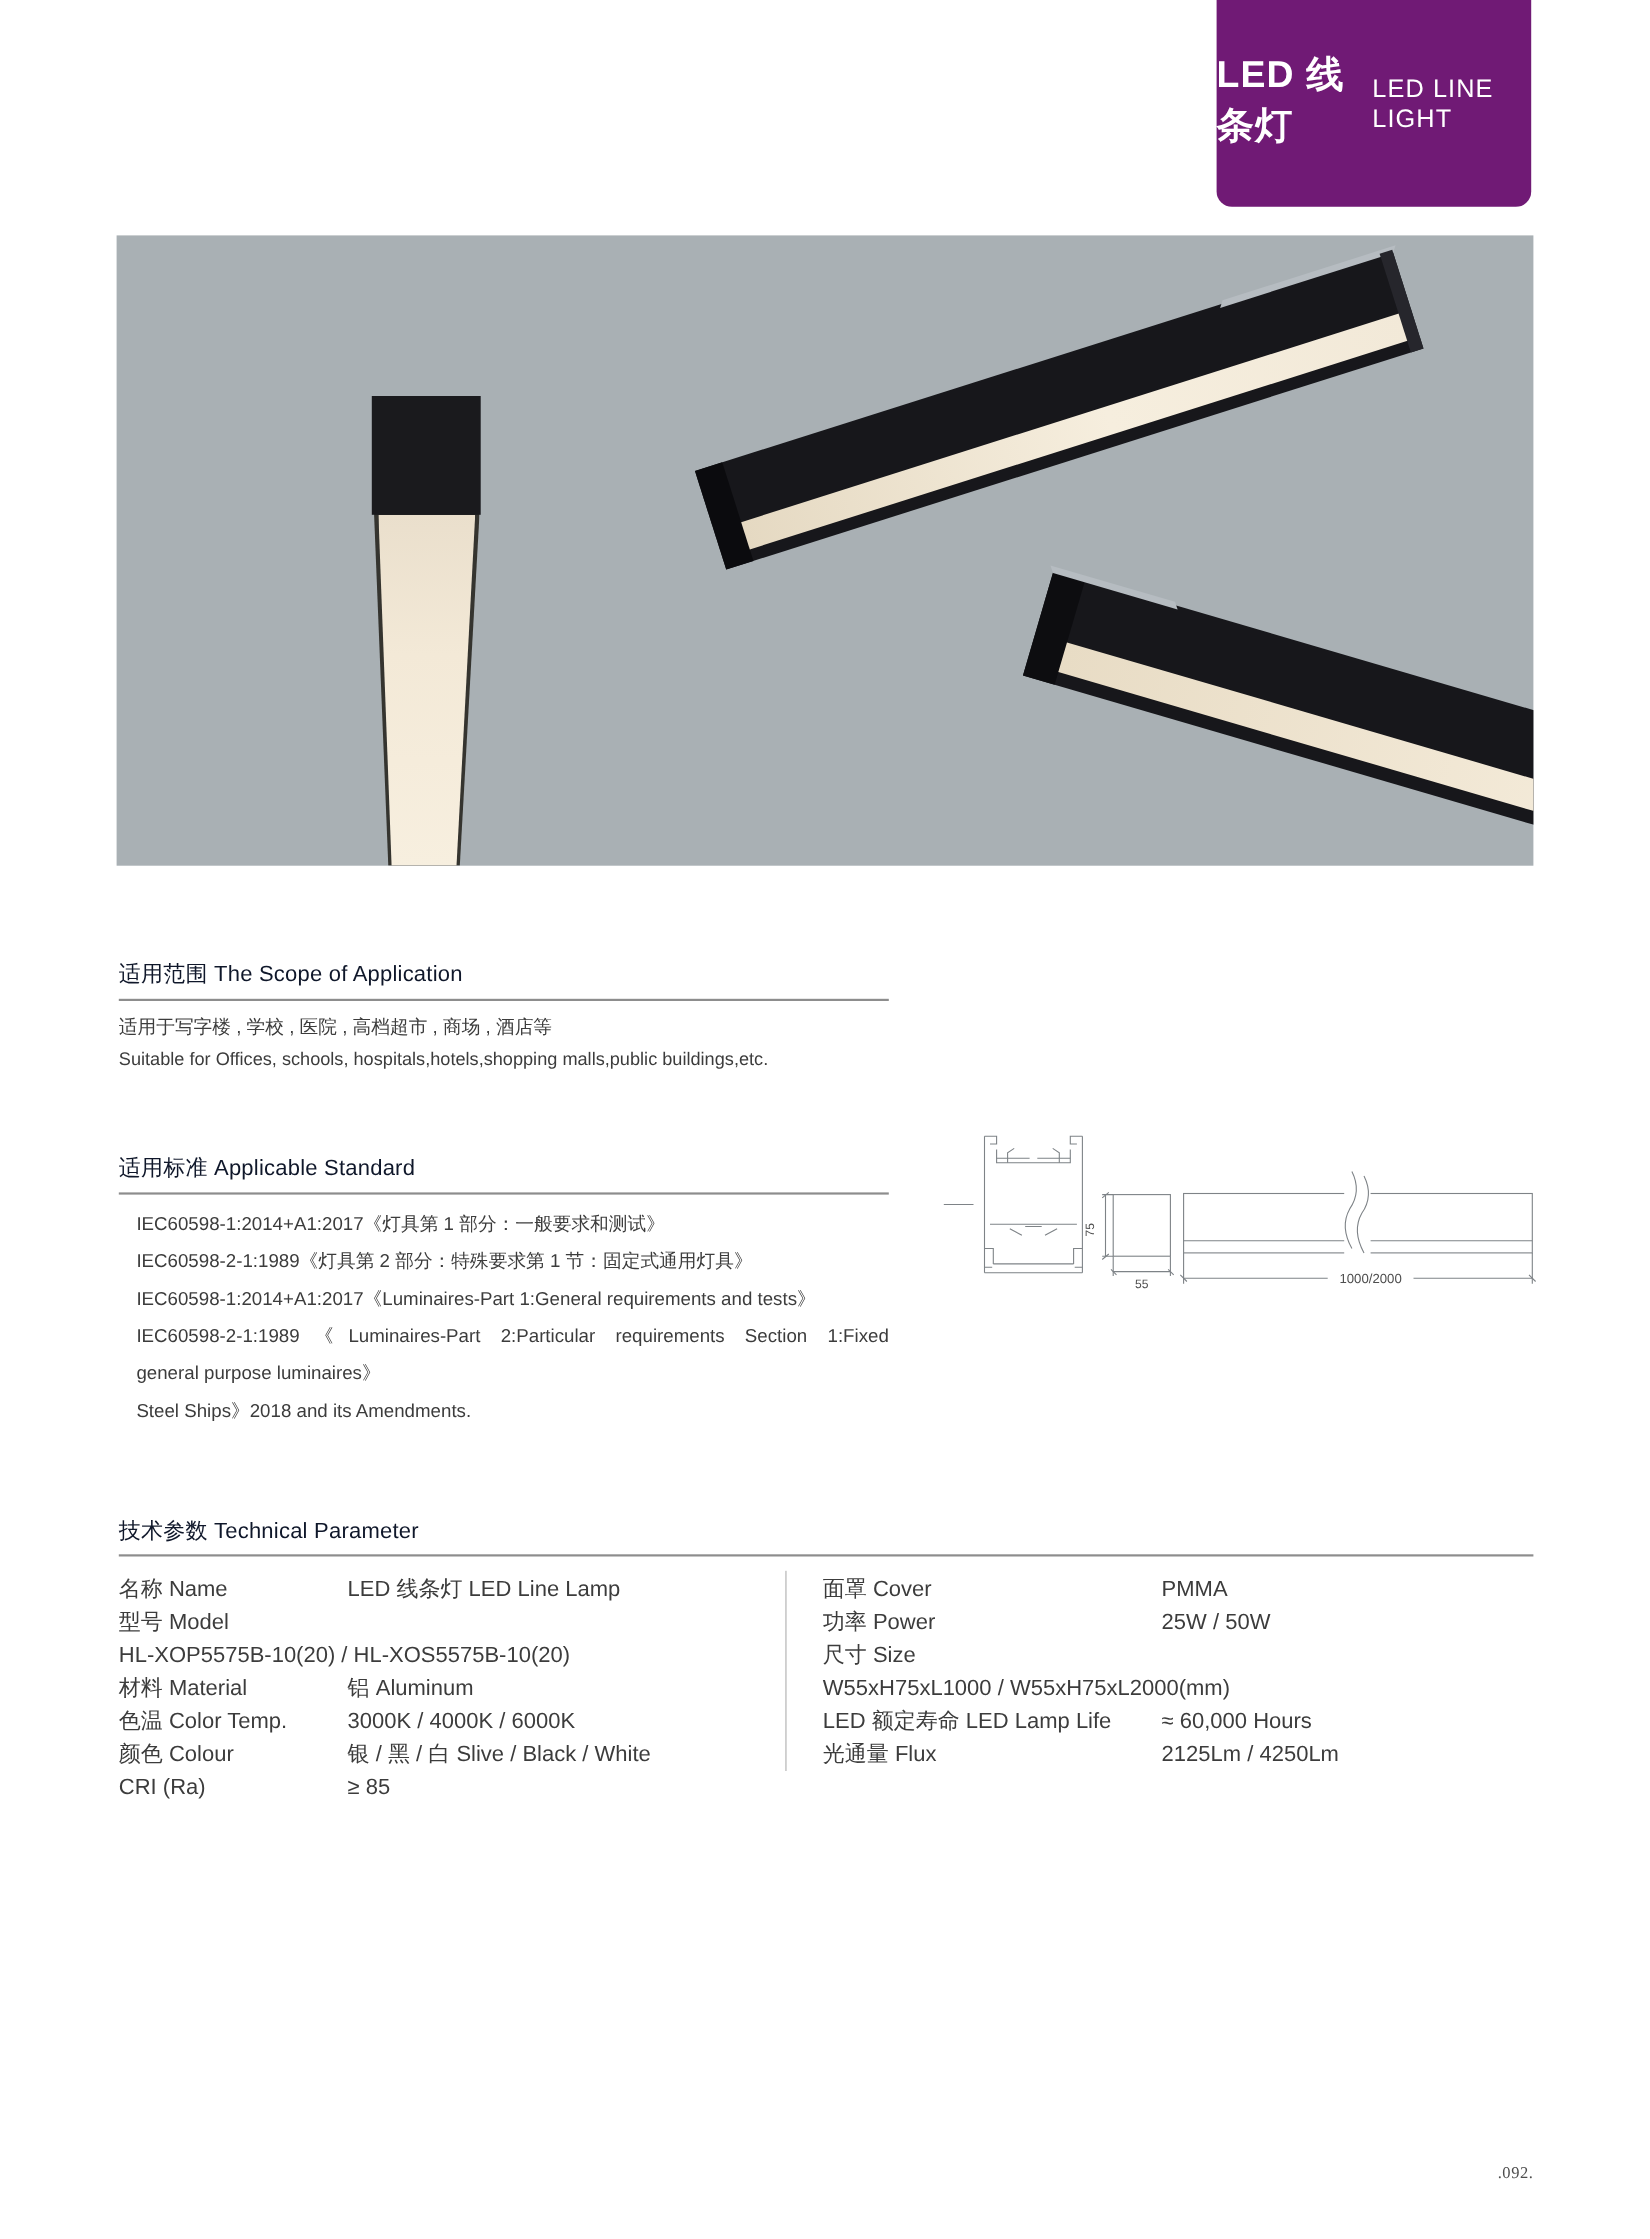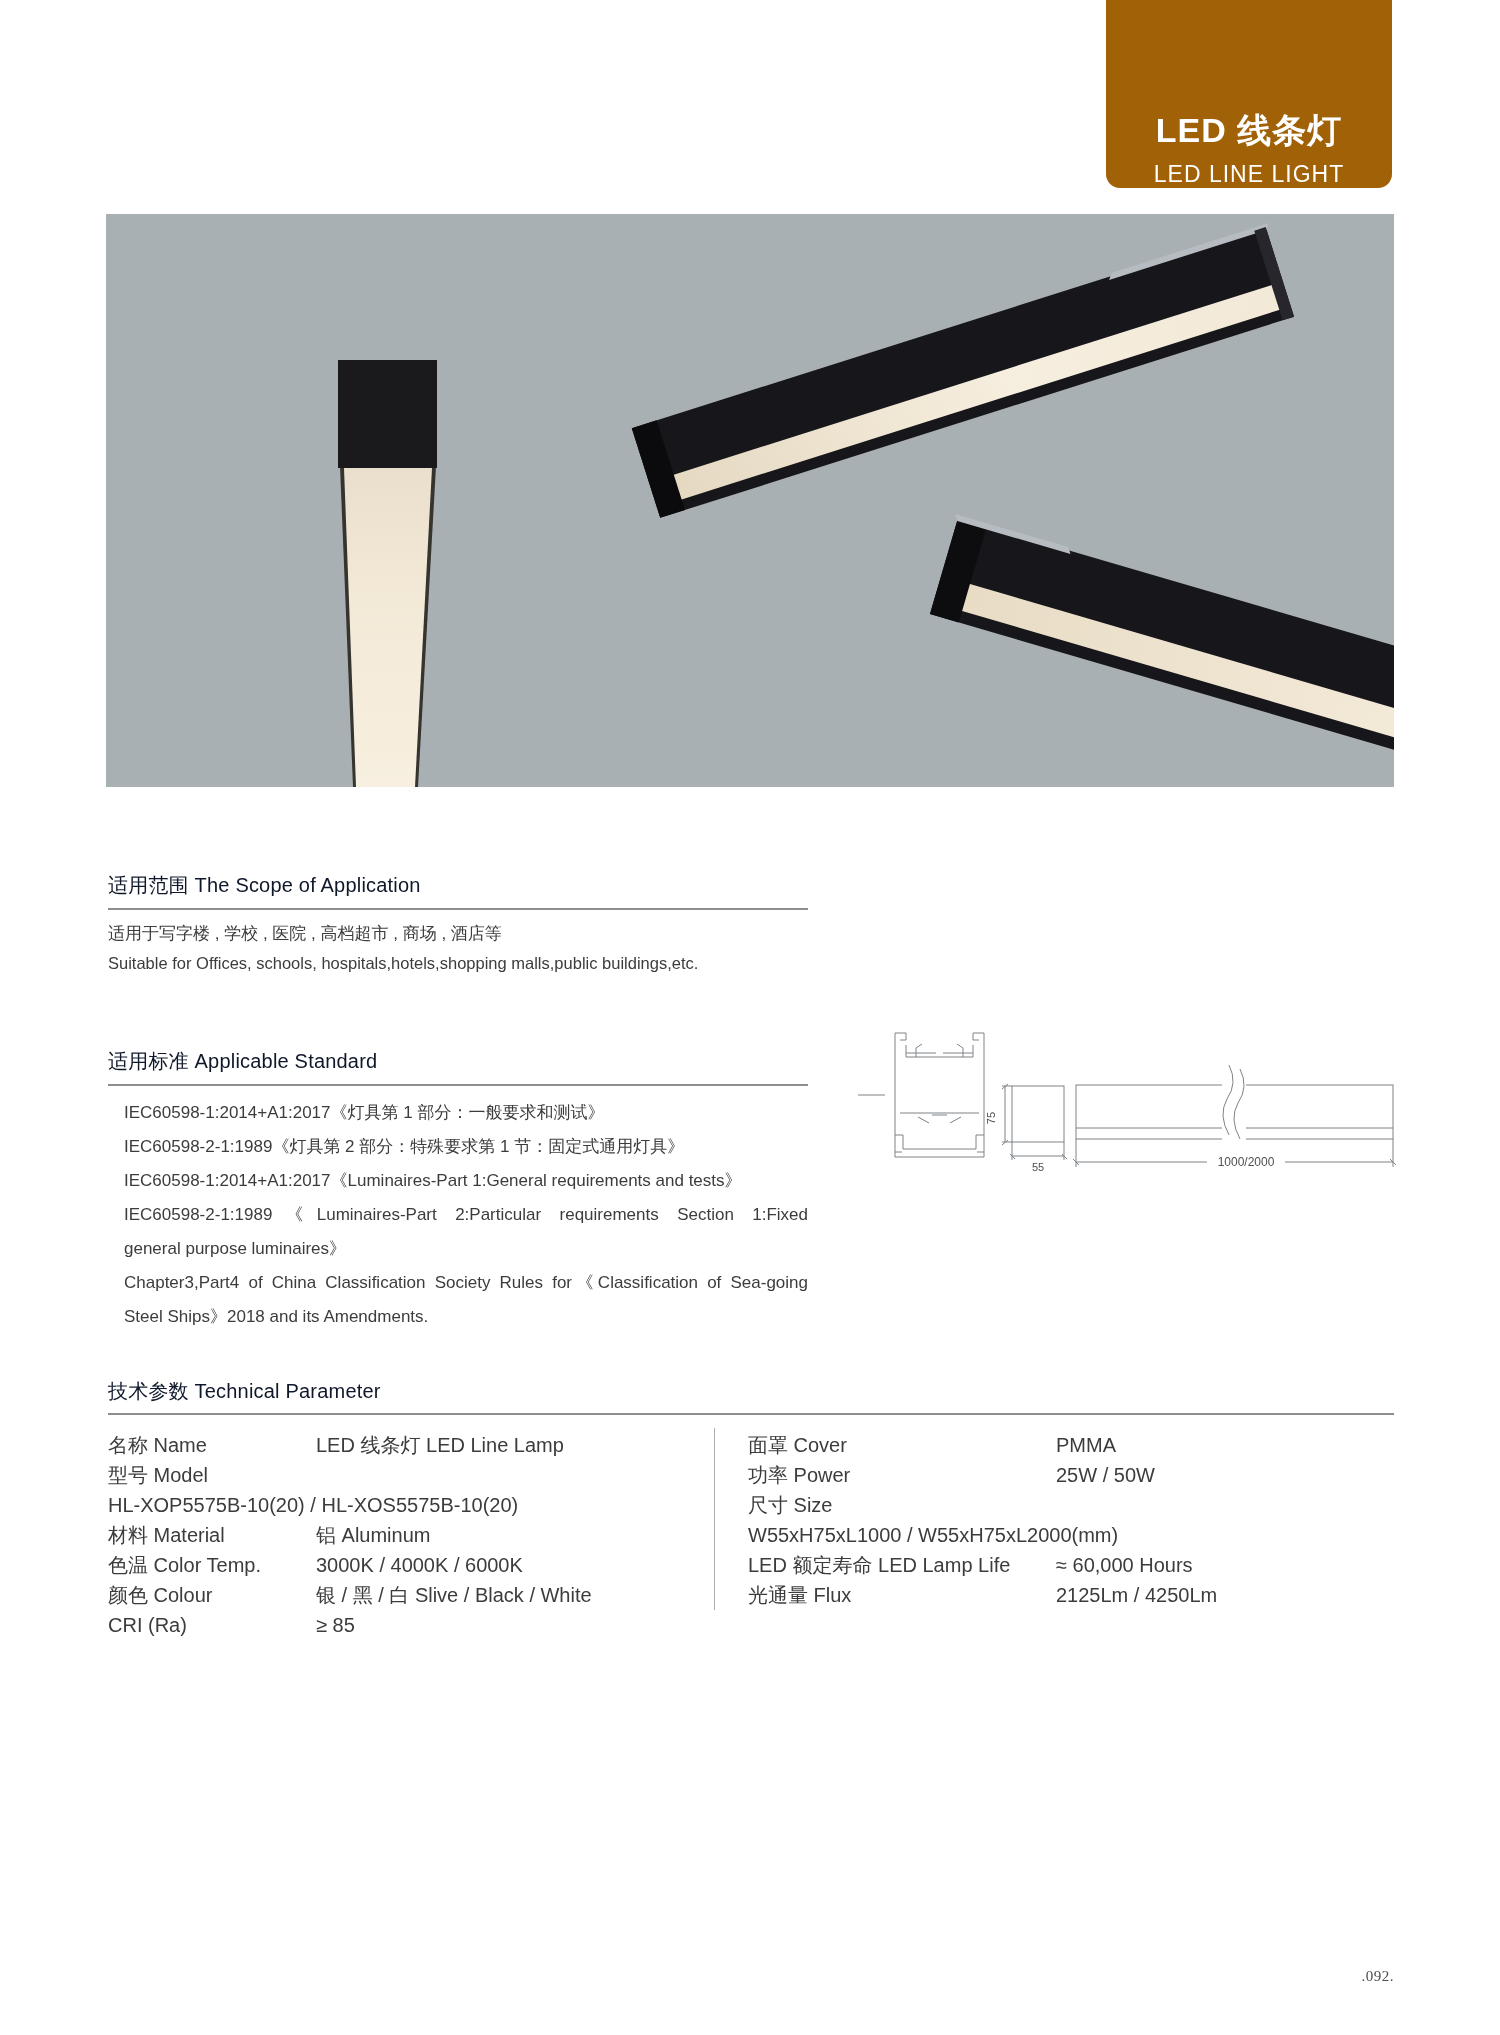--- a/index.html
+++ b/index.html
@@ -1,22 +1,22 @@
 <!DOCTYPE html>
 <html><head>
 <meta charset="utf-8">
 <style>
   html,body{margin:0;padding:0;background:#ffffff;}
   body{width:1500px;height:2035px;position:relative;overflow:hidden;
        font-family:"Liberation Sans",sans-serif;color:#3c3c3c;}
   .abs{position:absolute;}
 
   
-  .banner{left:1106px;top:0;width:286px;height:188px;background:#a16207;
-          border-radius:0 0 14px 14px;display:flex;flex-direction:column;
+  .banner{left:1106px;top:0;width:286px;height:188px;background:#701a75;
+          border-radius:0 0 14px 14px;display:flex;flex-direction:row;
           align-items:center;justify-content:flex-end;box-sizing:border-box;}
   .banner-zh{color:#fff;font-size:34px;font-weight:bold;letter-spacing:1px;margin-bottom:7px;}
   .banner-en{color:#fff;font-size:23px;letter-spacing:1px;}
 
   
   .photo{left:106px;top:214px;width:1288px;height:573px;background:#a9b0b4;overflow:hidden;}
   .photo *{position:absolute;}
   .v-cap{left:232px;top:146px;width:99px;height:108px;background:#1a1a1d;}
   .v-col-outer{left:228px;top:252px;width:106px;height:321px;background:#35342f;
                clip-path:polygon(6px 0,102px 0,84px 321px,19px 321px);}
@@ -106,21 +106,20 @@
   <div class="abs scope-en">Suitable for Offices, schools, hospitals,hotels,shopping malls,public buildings,etc.</div>
 
   <div class="abs sec-h h-std">适用标准 Applicable Standard</div>
   <div class="abs rule rule-std"></div>
   <div class="abs std-block">
     <div class="std-line">IEC60598-1:2014+A1:2017《灯具第 1 部分：一般要求和测试》</div>
     <div class="std-line">IEC60598-2-1:1989《灯具第 2 部分：特殊要求第 1 节：固定式通用灯具》</div>
     <div class="std-line">IEC60598-1:2014+A1:2017《Luminaires-Part 1:General requirements and tests》</div>
     <div class="std-line std-just">IEC60598-2-1:1989《Luminaires-Part 2:Particular requirements Section 1:Fixed</div>
     <div class="std-line">general purpose luminaires》</div>
-    <div class="std-line std-just">Chapter3,Part4 of China Classification Society Rules for《Classification of Sea-going</div>
     <div class="std-line">Steel Ships》2018 and its Amendments.</div>
   </div>
 
   <div class="abs drawing">
     <svg width="545" height="165" viewBox="0 0 545 165">
       <g stroke="#7e8387" stroke-width="1" fill="none">
 
         <line x1="3" y1="80" x2="30" y2="80"></line>
 
         <g transform="translate(37,12)">

